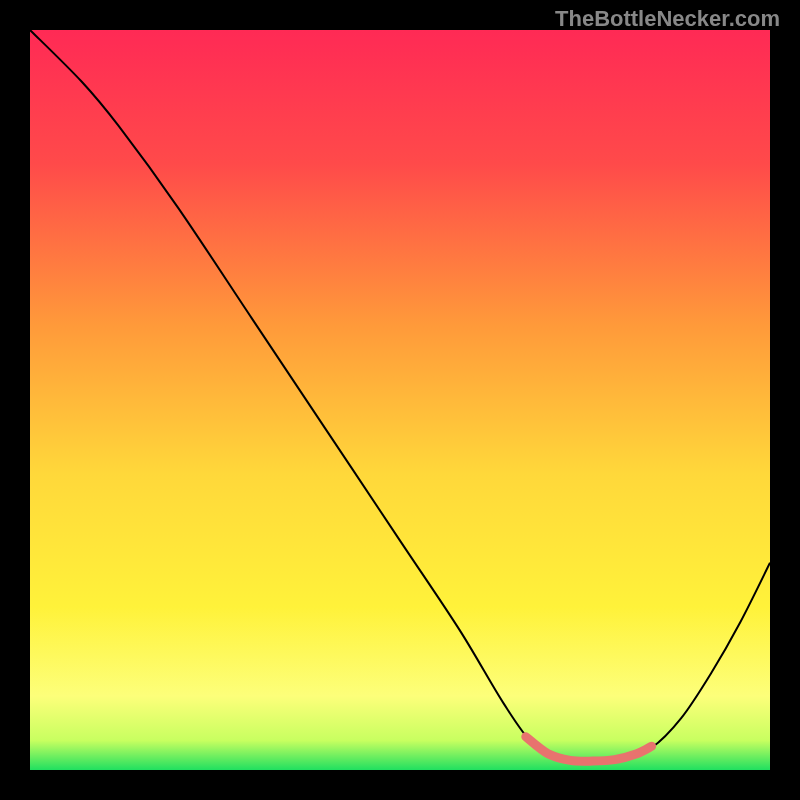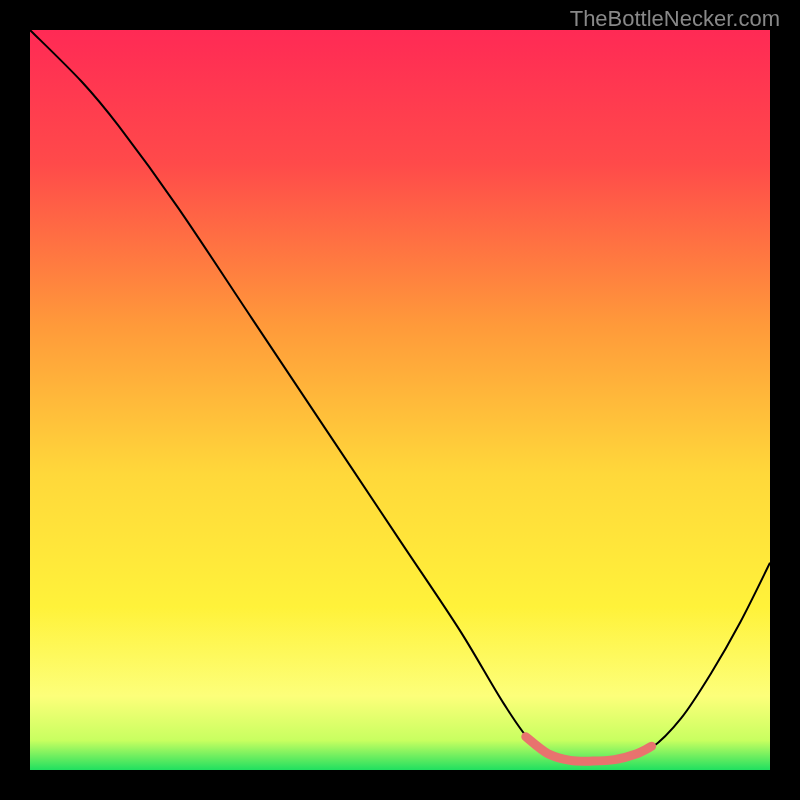--- a/index.html
+++ b/index.html
@@ -10,21 +10,21 @@
     height: 800px;
     position: relative;
     font-family: Arial, sans-serif;
   }
   .watermark {
     position: absolute;
     top: 6px;
     right: 20px;
     color: #888;
     font-size: 22px;
-    font-weight: 400;
+    font-weight: 700;
     z-index: 10;
   }
   .chart-frame {
     position: absolute;
     left: 30px;
     top: 30px;
     width: 740px;
     height: 740px;
     background: #000;
   }

